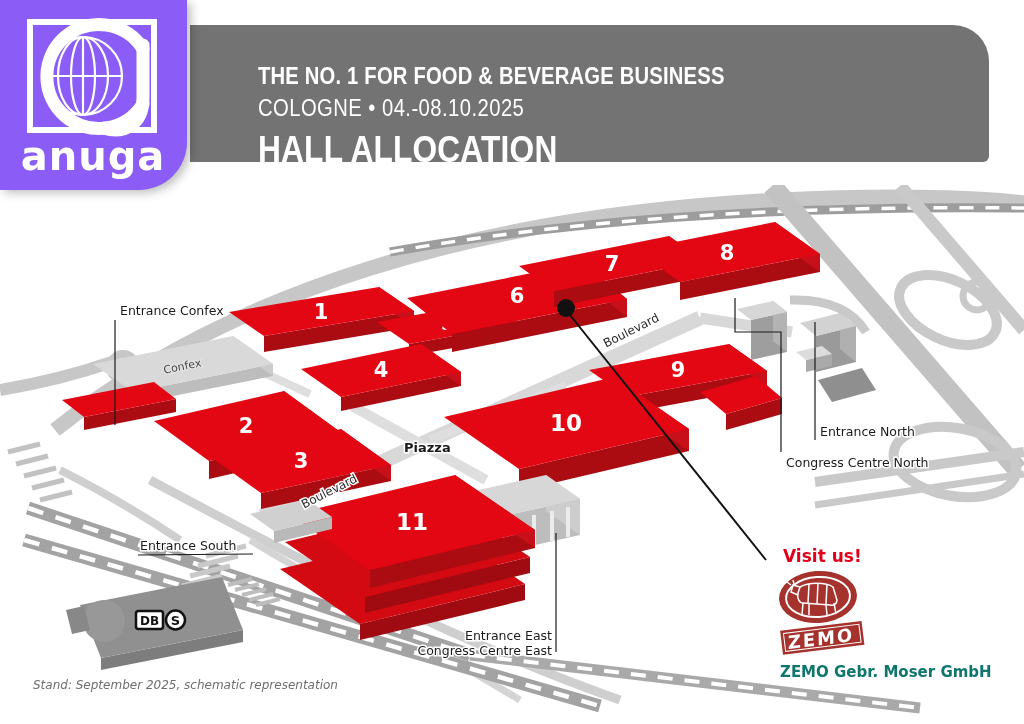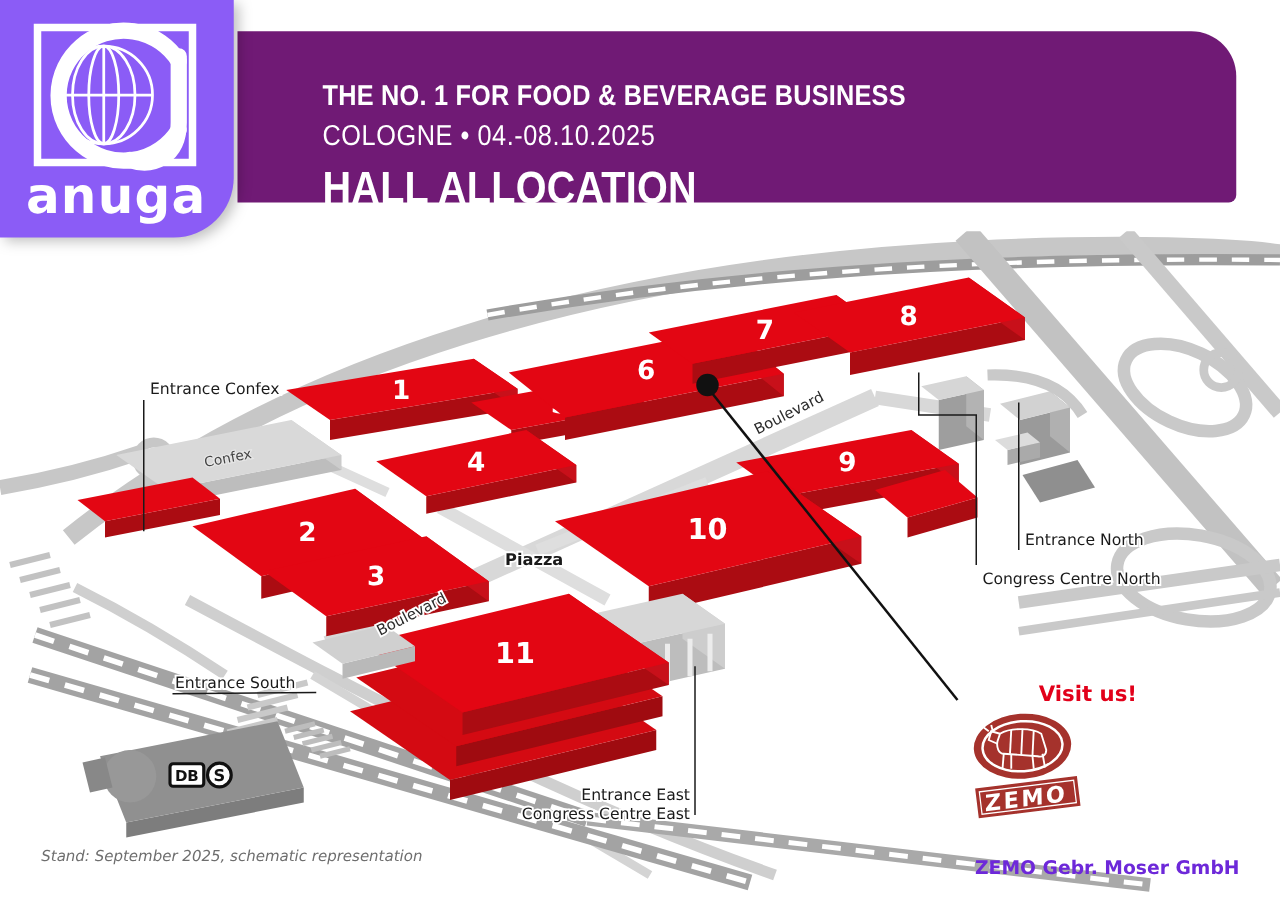--- a/index.html
+++ b/index.html
@@ -1,20 +1,20 @@
 <!DOCTYPE html>
 <html><head>
 <meta charset="utf-8">
 <style>
   html,body{margin:0;padding:0;}
   body{width:1024px;height:724px;position:relative;background:#fff;overflow:hidden;
        font-family:"DejaVu Sans",sans-serif;}
   
   .banner{position:absolute;left:190px;top:25px;width:799px;height:137px;
-          background:#701a75;border-radius:0 36px 6px 0;color:#fff;}
+          background:#737373;border-radius:0 36px 6px 0;color:#fff;}
   .banner .t1{position:absolute;left:68px;top:38px;font-family:"Liberation Sans",sans-serif;
           font-weight:bold;font-size:23px;white-space:nowrap;display:inline-block;
           transform:scaleX(.88);transform-origin:left center;letter-spacing:.2px;}
   .banner .t2{position:absolute;left:68px;top:70px;font-family:"Liberation Sans",sans-serif;
           font-size:23px;white-space:nowrap;display:inline-block;transform:scaleX(.88);
           transform-origin:left center;letter-spacing:.5px;}
   .banner .t3{position:absolute;left:68px;top:104px;font-family:"Liberation Sans",sans-serif;
           font-weight:bold;font-size:36px;white-space:nowrap;display:inline-block;
           transform:scaleX(.88);transform-origin:left center;letter-spacing:.2px;}
   .logoblock{position:absolute;left:0;top:0;width:187px;height:190px;background:#8b5cf6;
@@ -26,23 +26,23 @@
   .hallnumbig{fill:#fff;font-weight:bold;font-size:23px;text-anchor:middle;}
   .maplabel{fill:#1a1a1a;font-size:12.5px;paint-order:stroke;stroke:#ffffff;stroke-width:3px;}
   .maplabel.bold{font-weight:bold;font-size:13px;}
   .maplabel.right{text-anchor:end;}
   .roadlabel{fill:#2b2b2b;font-size:12px;text-anchor:middle;paint-order:stroke;stroke:#fff;
              stroke-width:3px;}
   .bldlabel{fill:#444;font-size:11px;text-anchor:middle;paint-order:stroke;stroke:#e6e6e6;
              stroke-width:2px;}
   .leader{stroke:#1a1a1a;stroke-width:1.2;fill:none;}
   
-  .visit{position:absolute;left:783px;top:546px;color:#e2001a;font-weight:bold;font-size:17px;margin-left:48px;}
+  .visit{position:absolute;left:783px;top:546px;color:#e2001a;font-weight:bold;font-size:17px;}
   .zemologo{position:absolute;left:778px;top:570px;width:88px;height:92px;}
-  .address{position:absolute;left:780px;top:684px;color:#6d28d9;font-weight:bold;font-size:15px;
+  .address{position:absolute;left:780px;top:662px;color:#0f766e;font-weight:bold;font-size:15px;
            line-height:20px;white-space:nowrap;}
   .footnote{position:absolute;left:33px;top:678px;color:#6e6e6e;font-style:italic;font-size:12px;}
 </style>
 </head>
 <body>
 
 <div class="banner">
   <span class="t1">THE NO. 1 FOR FOOD &amp; BEVERAGE BUSINESS</span>
   <span class="t2">COLOGNE • 04.-08.10.2025</span>
   <span class="t3">HALL ALLOCATION</span>

